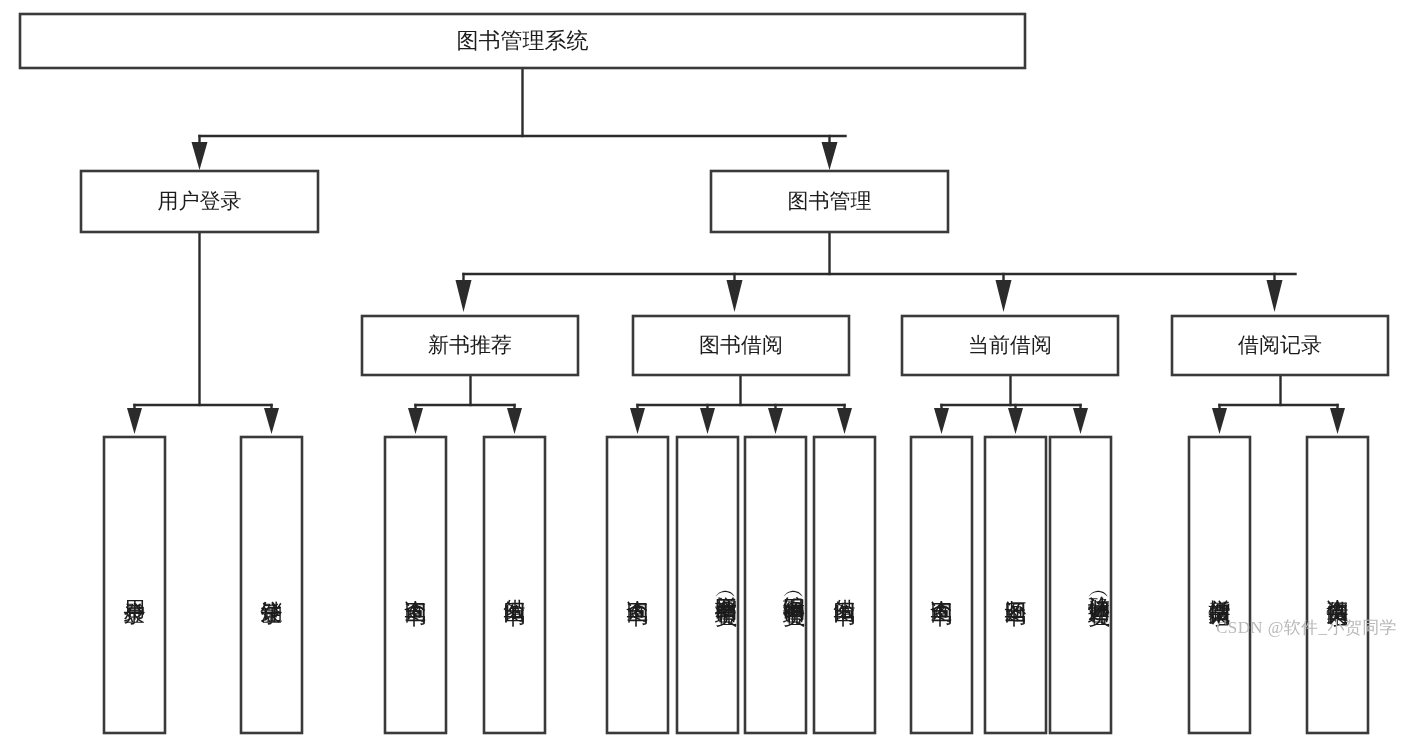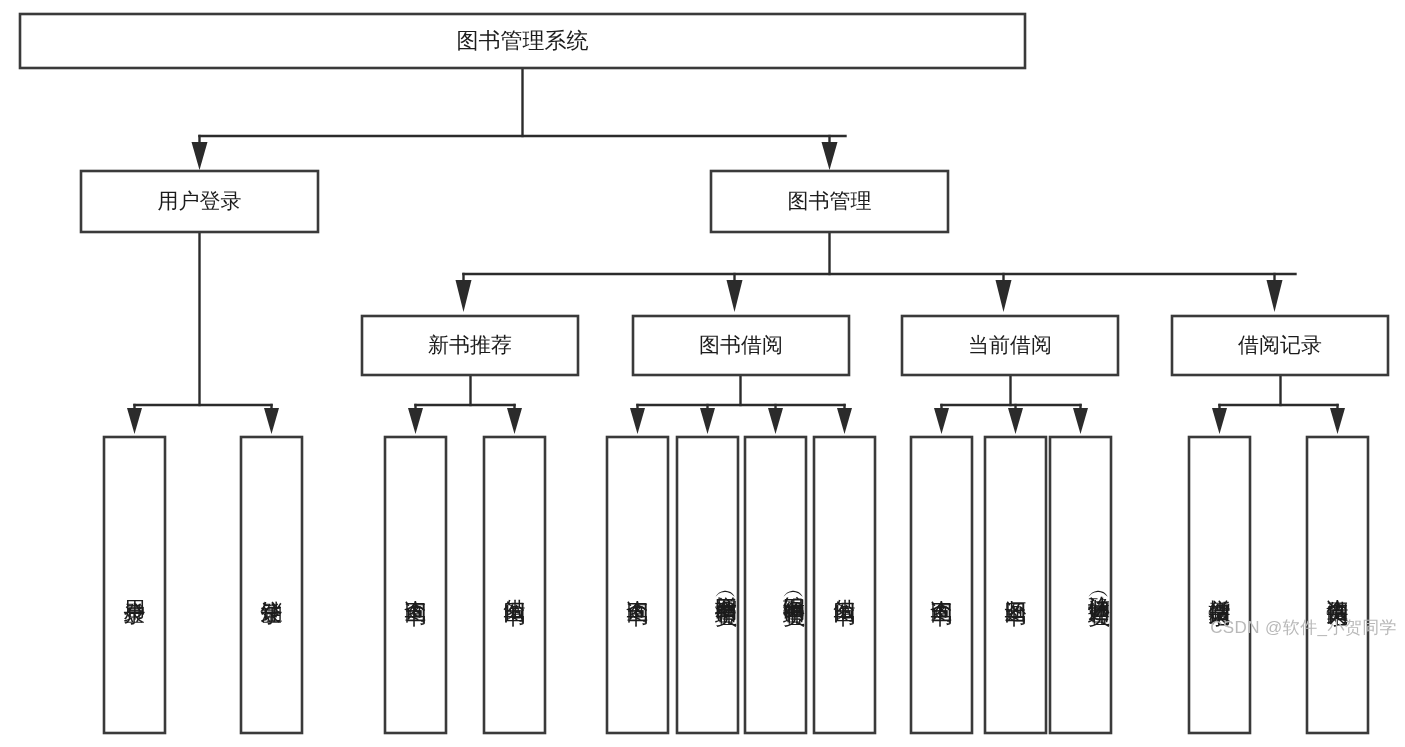--- a/index.html
+++ b/index.html
@@ -69,21 +69,21 @@
     line-height: 1.08;
     color: #1c1c1c;
     letter-spacing: 1.5px;
     white-space: nowrap;
     text-align: center;
   }
   .watermark {
     position: absolute;
     right: 8px;
     bottom: 4px;
-    font-family: Liberation Sans, sans-serif;
+    font-family: Liberation Serif, serif;
     font-size: 17px;
     color: #b9b9b9;
     letter-spacing: 0.4px;
     white-space: nowrap;
   }
 </style>
 </head>
 <body>
 
 <div id="diagram-root">

